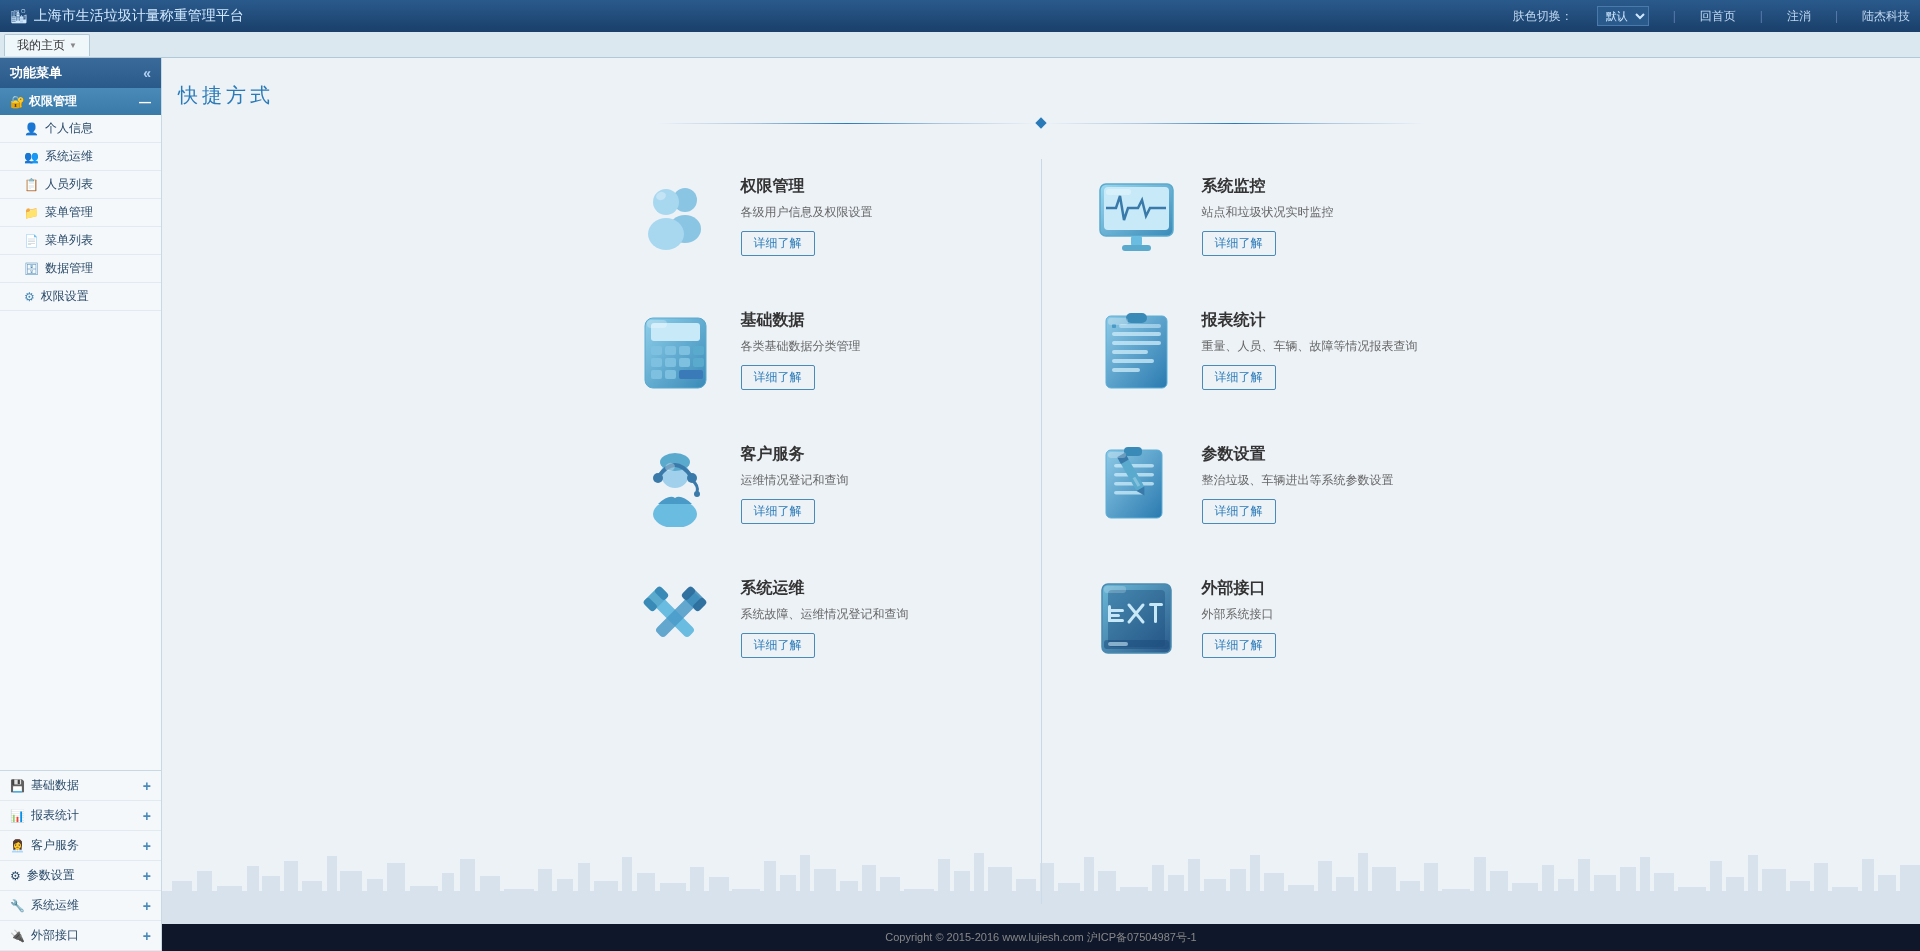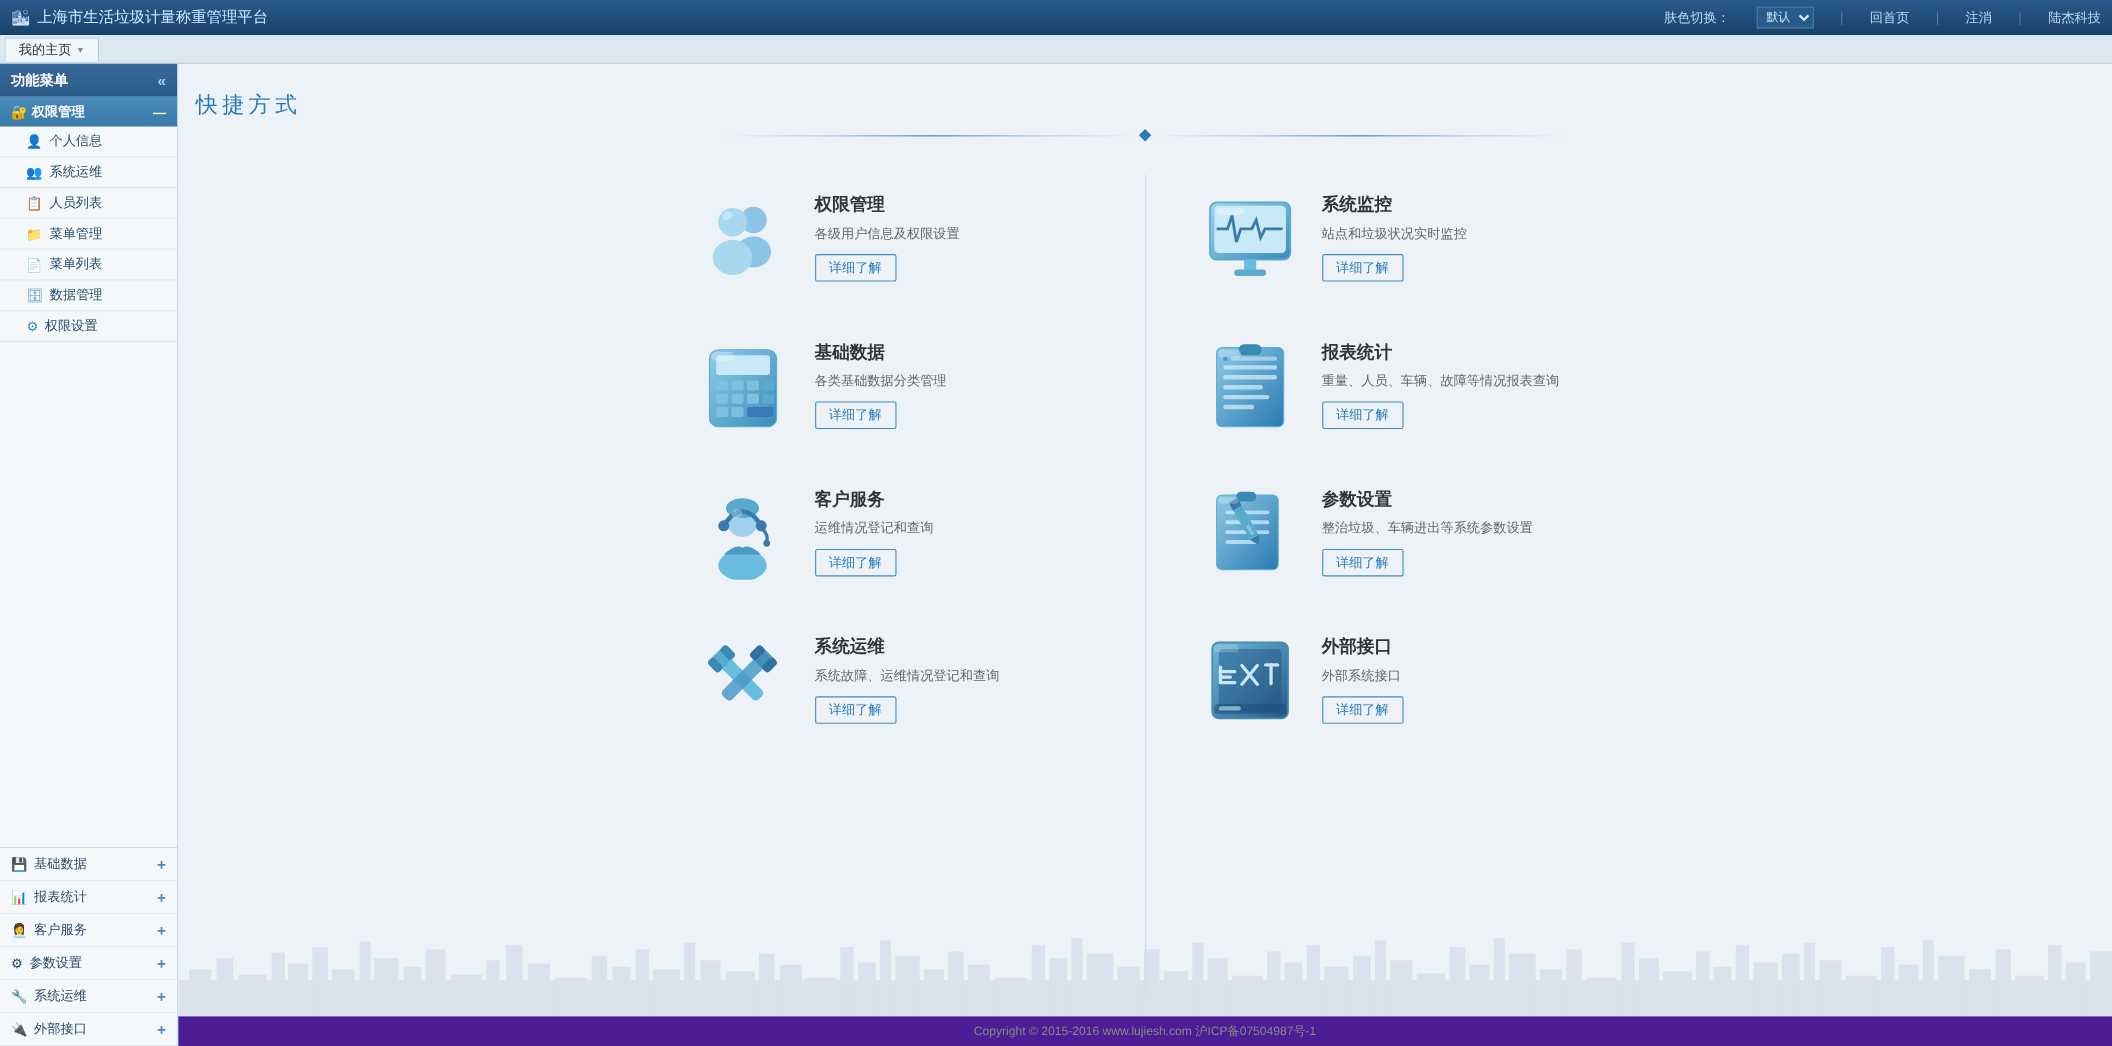--- a/index.html
+++ b/index.html
@@ -215,21 +215,21 @@
       height: 80px;
       pointer-events: none;
     }
 
     
     .footer {
       text-align: center;
       padding: 6px;
       font-size: 11px;
       color: #888;
-      background: #4c1d95;
+      background: #0f172a;
       position: relative;
       z-index: 2;
     }
   </style>
 </head>
 <body>
 
 <div class="header">
   <div class="header-title">
     <span>🏙</span>

